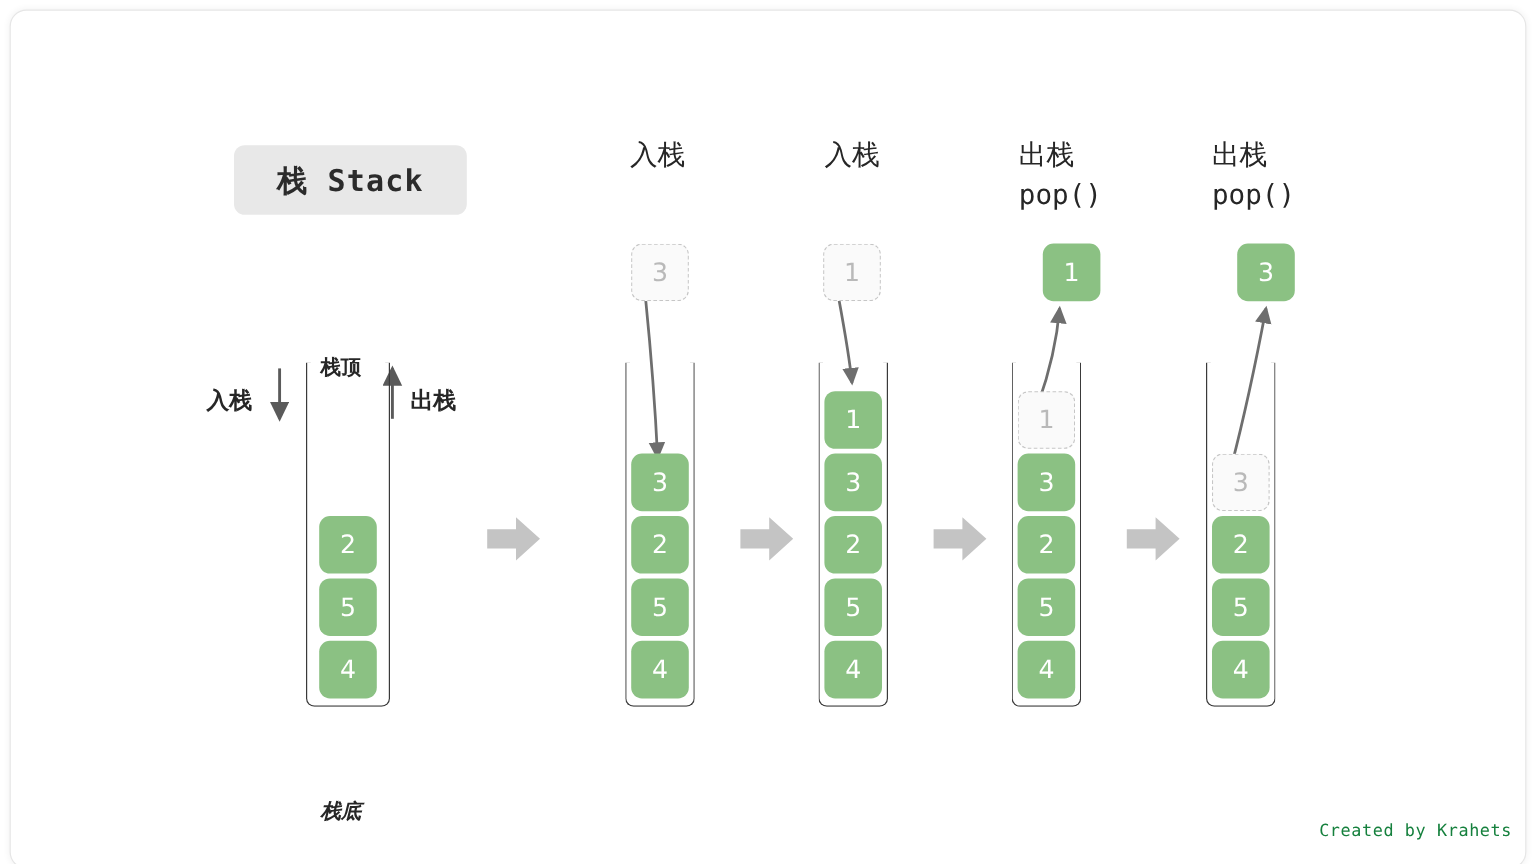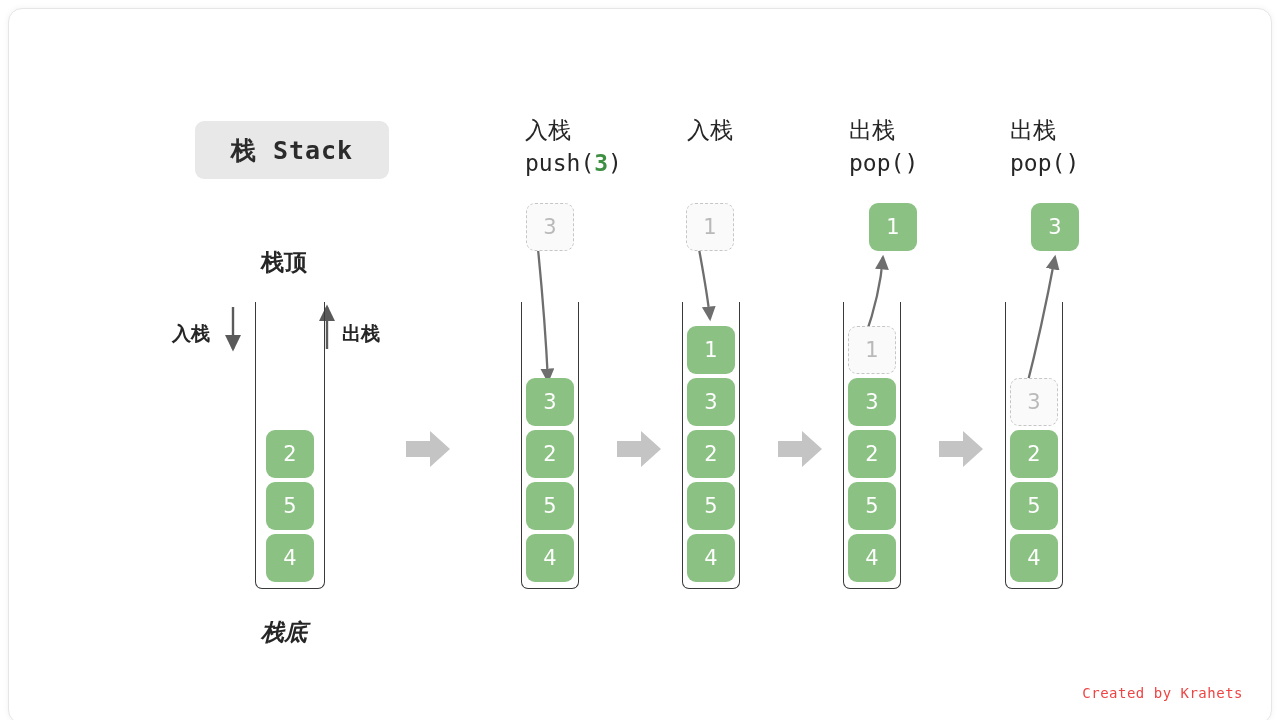--- a/index.html
+++ b/index.html
@@ -110,35 +110,36 @@
 
   
   .side-label {
     font-size: 19px;
     font-weight: bold;
     color: #262626;
     white-space: nowrap;
   }
 
   .cap-label {
-    font-size: 23px;
+    font-size: 17px;
     font-weight: bold;
     color: #262626;
     white-space: nowrap;
     text-align: center;
     width: 120px;
+    margin-top: 48px;
   }
 
   
   #credit {
-    right: 28px;
+    right: 11px;
     bottom: 22px;
     font-family: "DejaVu Sans Mono", "Liberation Mono", monospace;
     font-size: 14px;
-    color: #ef4444;
+    color: #15803d;
     letter-spacing: 0.5px;
   }
 
   
   #overlay {
     position: absolute;
     left: 0; top: 0;
     width: 1264px; height: 704px;
     pointer-events: none;
   }
@@ -197,21 +198,20 @@
       <div class="cell filled">2</div>
       <div class="cell filled">5</div>
       <div class="cell filled">4</div>
     </div>
   </div>
 
   <div class="abs cap-label" style="left:215px; top:608px;font-style:italic;">栈底</div>
 
   <div class="abs col-head" style="left:516px; top:106px;">
     <div class="cn">入栈</div>
-    <div class="code"><span>push(</span><span class="arg">3</span><span>)</span></div>
   </div>
   <div class="abs cell ghost" style="left:517px; top:194px;">3</div>
   <div class="abs stack" style="left:512px; top:293px; width:58px; height:287px;">
     <div style="position:absolute; left:0; right:0; bottom:6px;
                 display:flex; flex-direction:column; align-items:center; gap:4px;">
       <div class="cell filled">3</div>
       <div class="cell filled">2</div>
       <div class="cell filled">5</div>
       <div class="cell filled">4</div>
     </div>

